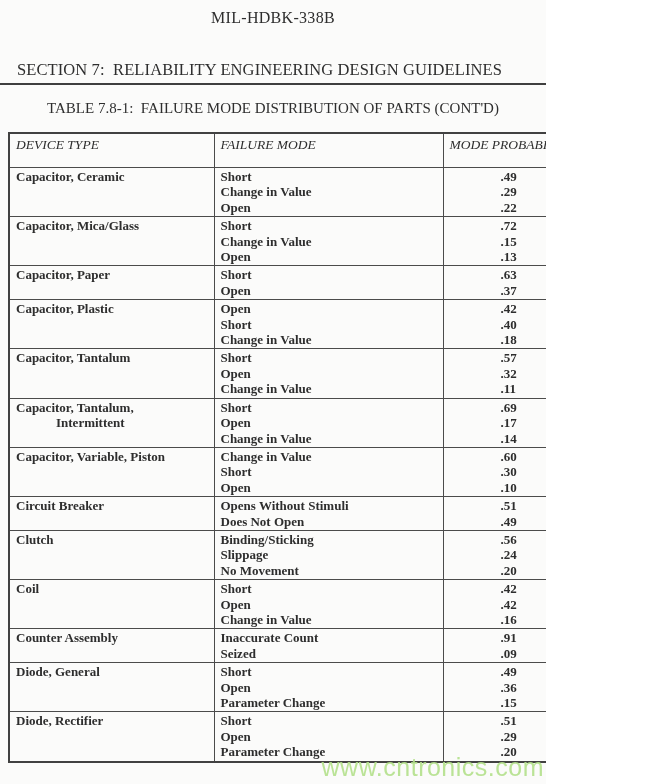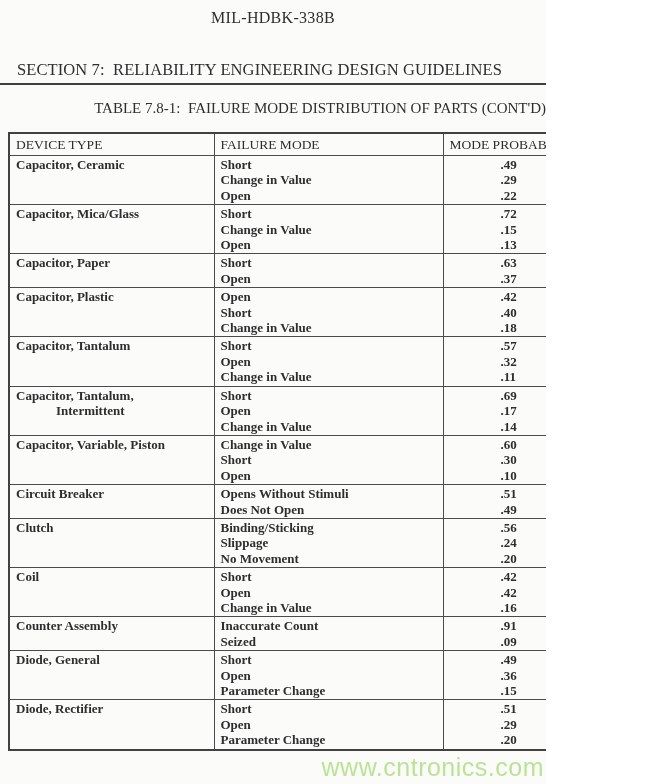--- a/index.html
+++ b/index.html
@@ -25,44 +25,45 @@
     white-space: pre;
     letter-spacing: 0.1px;
   }
   .section-rule {
     margin-top: 3px;
     height: 2px;
     background: #3f3f3f;
   }
   .table-title {
     margin-top: 15px;
-    text-align: right;
+    text-align: center;
     font-size: 15px;
     white-space: pre;
   }
   table.failure-table {
     border-collapse: collapse;
     table-layout: fixed;
     margin: 15px 0 0 8px;
     width: 652px;
     border: 2px solid #414141;
   }
   .failure-table th, .failure-table td {
     border: 1px solid #4b4b4b;
     font-weight: bold;
   }
   .failure-table th {
     font-weight: normal;
     text-align: left;
     font-size: 13.5px;
     height: 19px;
-    padding: 1px 2px 1px 6px;
+    padding: 1px 2px 13px 6px;
     vertical-align: middle;
     white-space: nowrap;
     overflow: hidden;
+    font-style: italic;
   }
   .failure-table td {
     vertical-align: top;
     padding: 1px 0 1px 0;
     font-size: 13px;
   }
   .cell-line {
     line-height: 15.4px;
     padding-left: 6px;
     white-space: nowrap;

